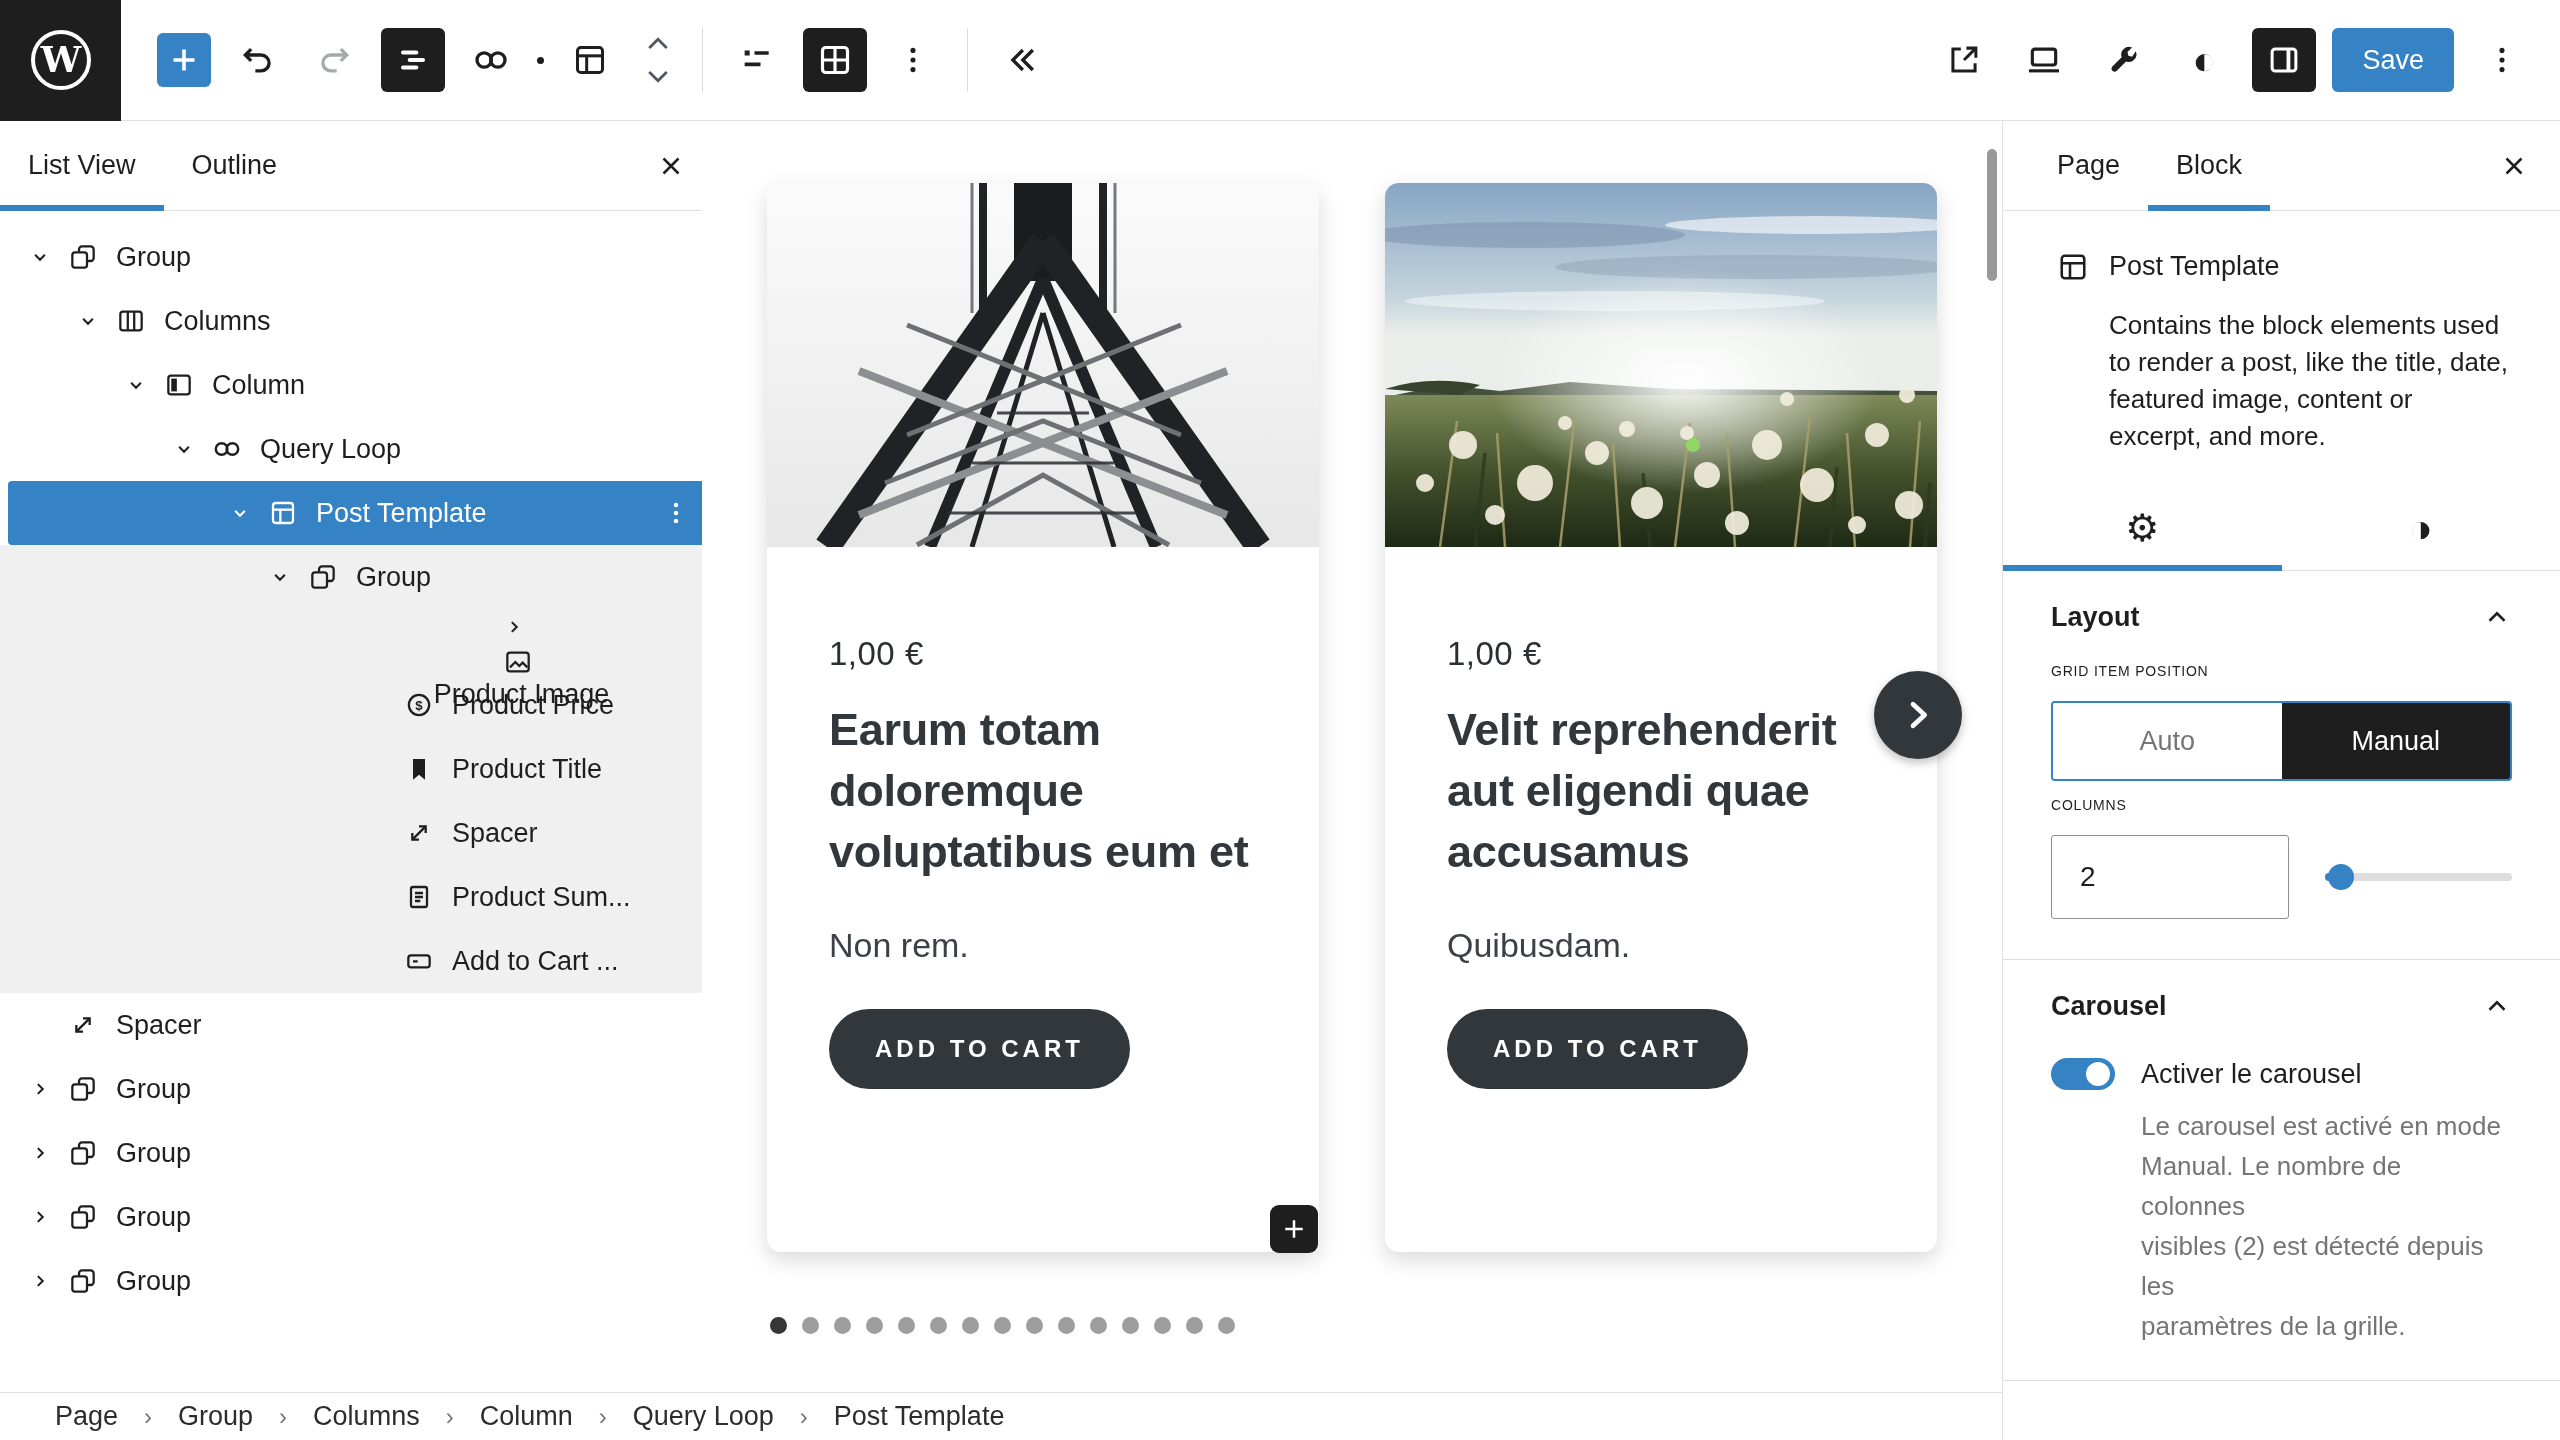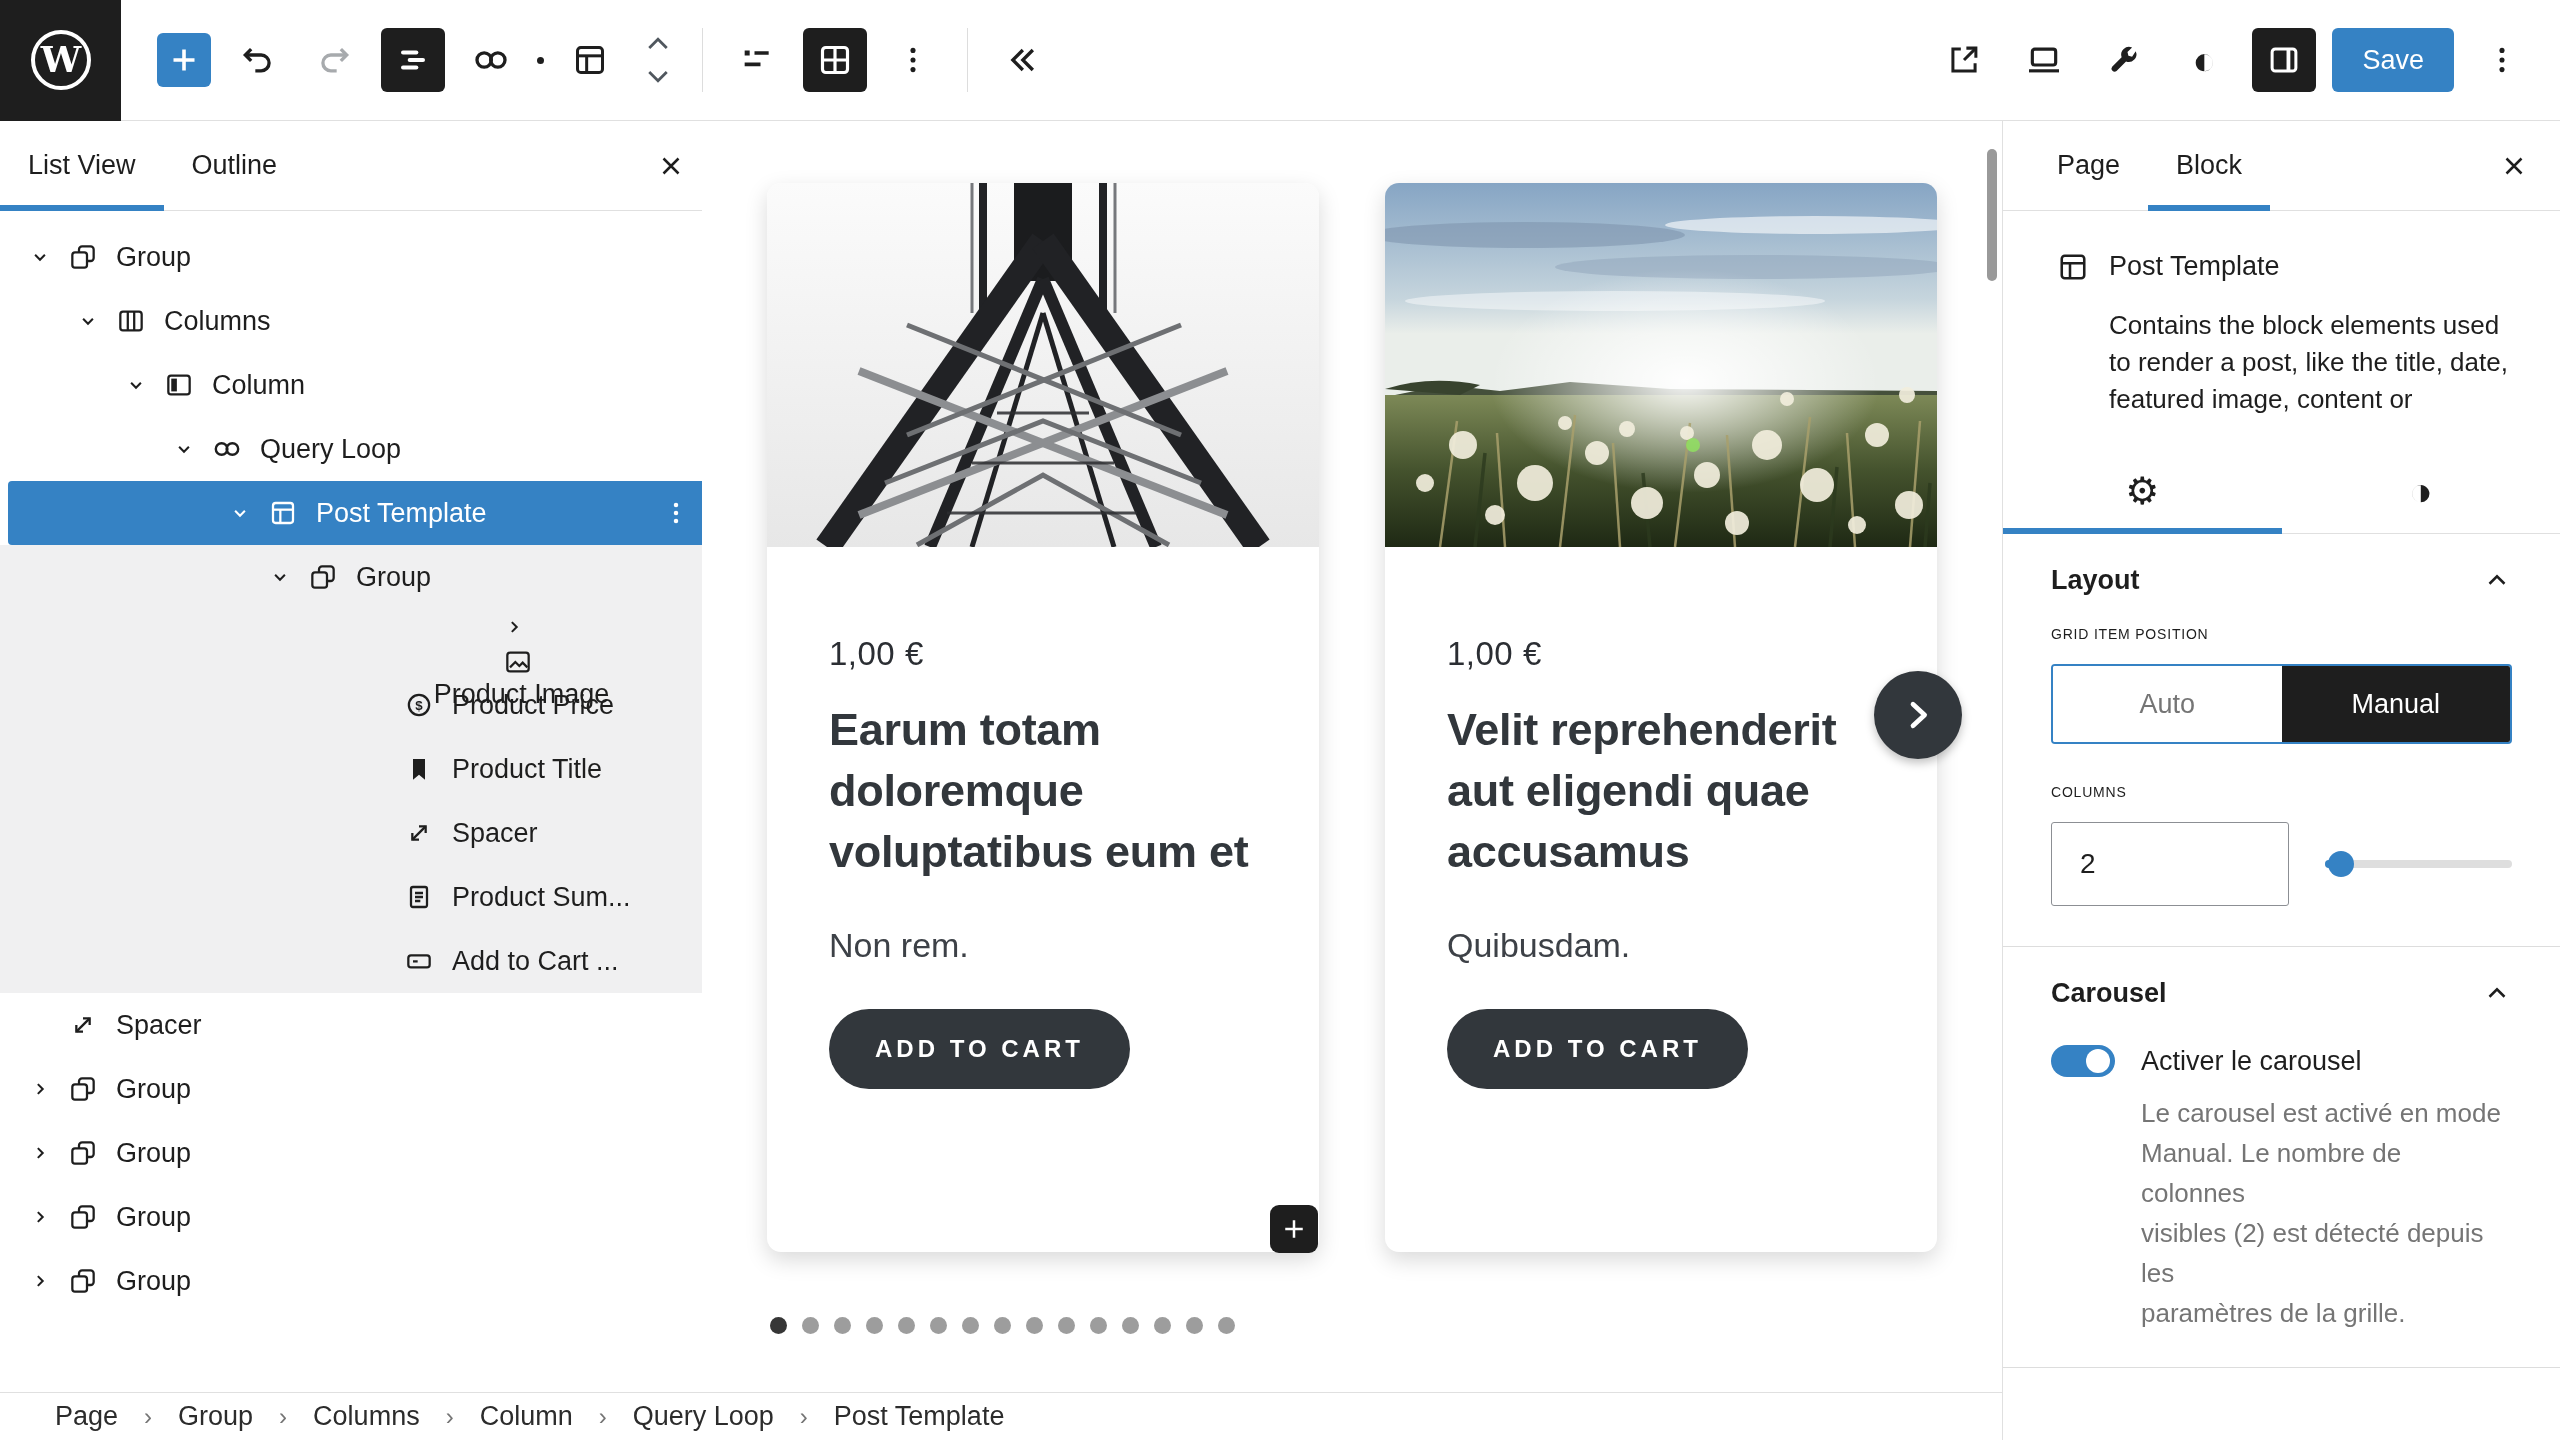--- a/index.html
+++ b/index.html
@@ -77,21 +77,21 @@
   .block-card-icon { width:36px; height:36px; margin-top:2px; }
   .block-card-title { font-size:27px; font-weight:500; align-self:center; }
   .block-card-desc { grid-column:2; margin-top:22px; font-size:26px; line-height:37px; color:#1e1e1e; }
   .settings-tabs { height:86px; display:flex; border-bottom:1px solid #e0e0e0; position:relative; }
   .settings-tab { flex:1; display:flex; align-items:center; justify-content:center; cursor:pointer; position:relative; }
   .settings-tab.active::after { content:""; position:absolute; left:0; right:0; bottom:-1px; height:6px; background:#3582c4; }
   .panel-section { padding:0 48px; }
   .section-head { height:92px; display:flex; align-items:center; justify-content:space-between;
     font-size:27px; font-weight:600; cursor:pointer; }
   .ctl-label { font-size:14px; font-weight:500; letter-spacing:.8px; color:#1e1e1e; margin-bottom:22px; }
-  .seg-control { height:80px; border:2px solid #3582c4; border-radius:4px; display:flex; overflow:hidden; margin-bottom:40px; }
+  .seg-control { height:80px; border:2px solid #3582c4; border-radius:4px; display:flex; overflow:hidden; margin-bottom:16px; }
   .seg-opt { flex:1; display:flex; align-items:center; justify-content:center; font-size:27px;
     color:#757575; background:#fff; cursor:pointer; border:none; font-family:inherit; }
   .seg-opt.selected { background:#1e1e1e; color:#fff; font-weight:500; }
   .columns-row { display:flex; align-items:center; gap:36px; margin-bottom:40px; }
   .num-input { width:238px; height:84px; border:1.5px solid #8c8f94; border-radius:3px;
     font-size:28px; padding-left:28px; font-family:inherit; color:#1e1e1e; }
   .slider { flex:1; position:relative; height:26px; cursor:pointer; }
   .slider-track { position:absolute; top:9px; left:0; right:0; height:8px; border-radius:4px; background:#dedede; }
   .slider-fill { position:absolute; top:9px; left:0; height:8px; border-radius:4px; background:#3582c4; }
   .slider-thumb { position:absolute; top:0; width:26px; height:26px; border-radius:50%; background:#3582c4; }
@@ -658,20 +658,21 @@
     <svg class="block-card-icon" viewBox="0 0 24 24" fill="none" stroke="#1e1e1e" stroke-width="1.7">
         <rect x="4.5" y="4.5" width="15" height="15" rx="2"></rect>
         <path d="M4.5 9.5h15"></path>
         <path d="M10 9.5v10"></path>
       </svg>
     <div class="block-card-title">Post Template</div>
     <div class="block-card-desc">
       <div>Contains the block elements used</div>
       <div>to render a post, like the title, date,</div>
       <div>featured image, content or</div>
+      <div>excerpt, and more.</div>
     </div>
   </div>
 
   <div class="settings-tabs">
     <div class="settings-tab active">
       <span class="gear-glyph">⚙</span>
     </div>
     <div class="settings-tab">
       <span class="contrast-glyph">◑</span>
     </div>

